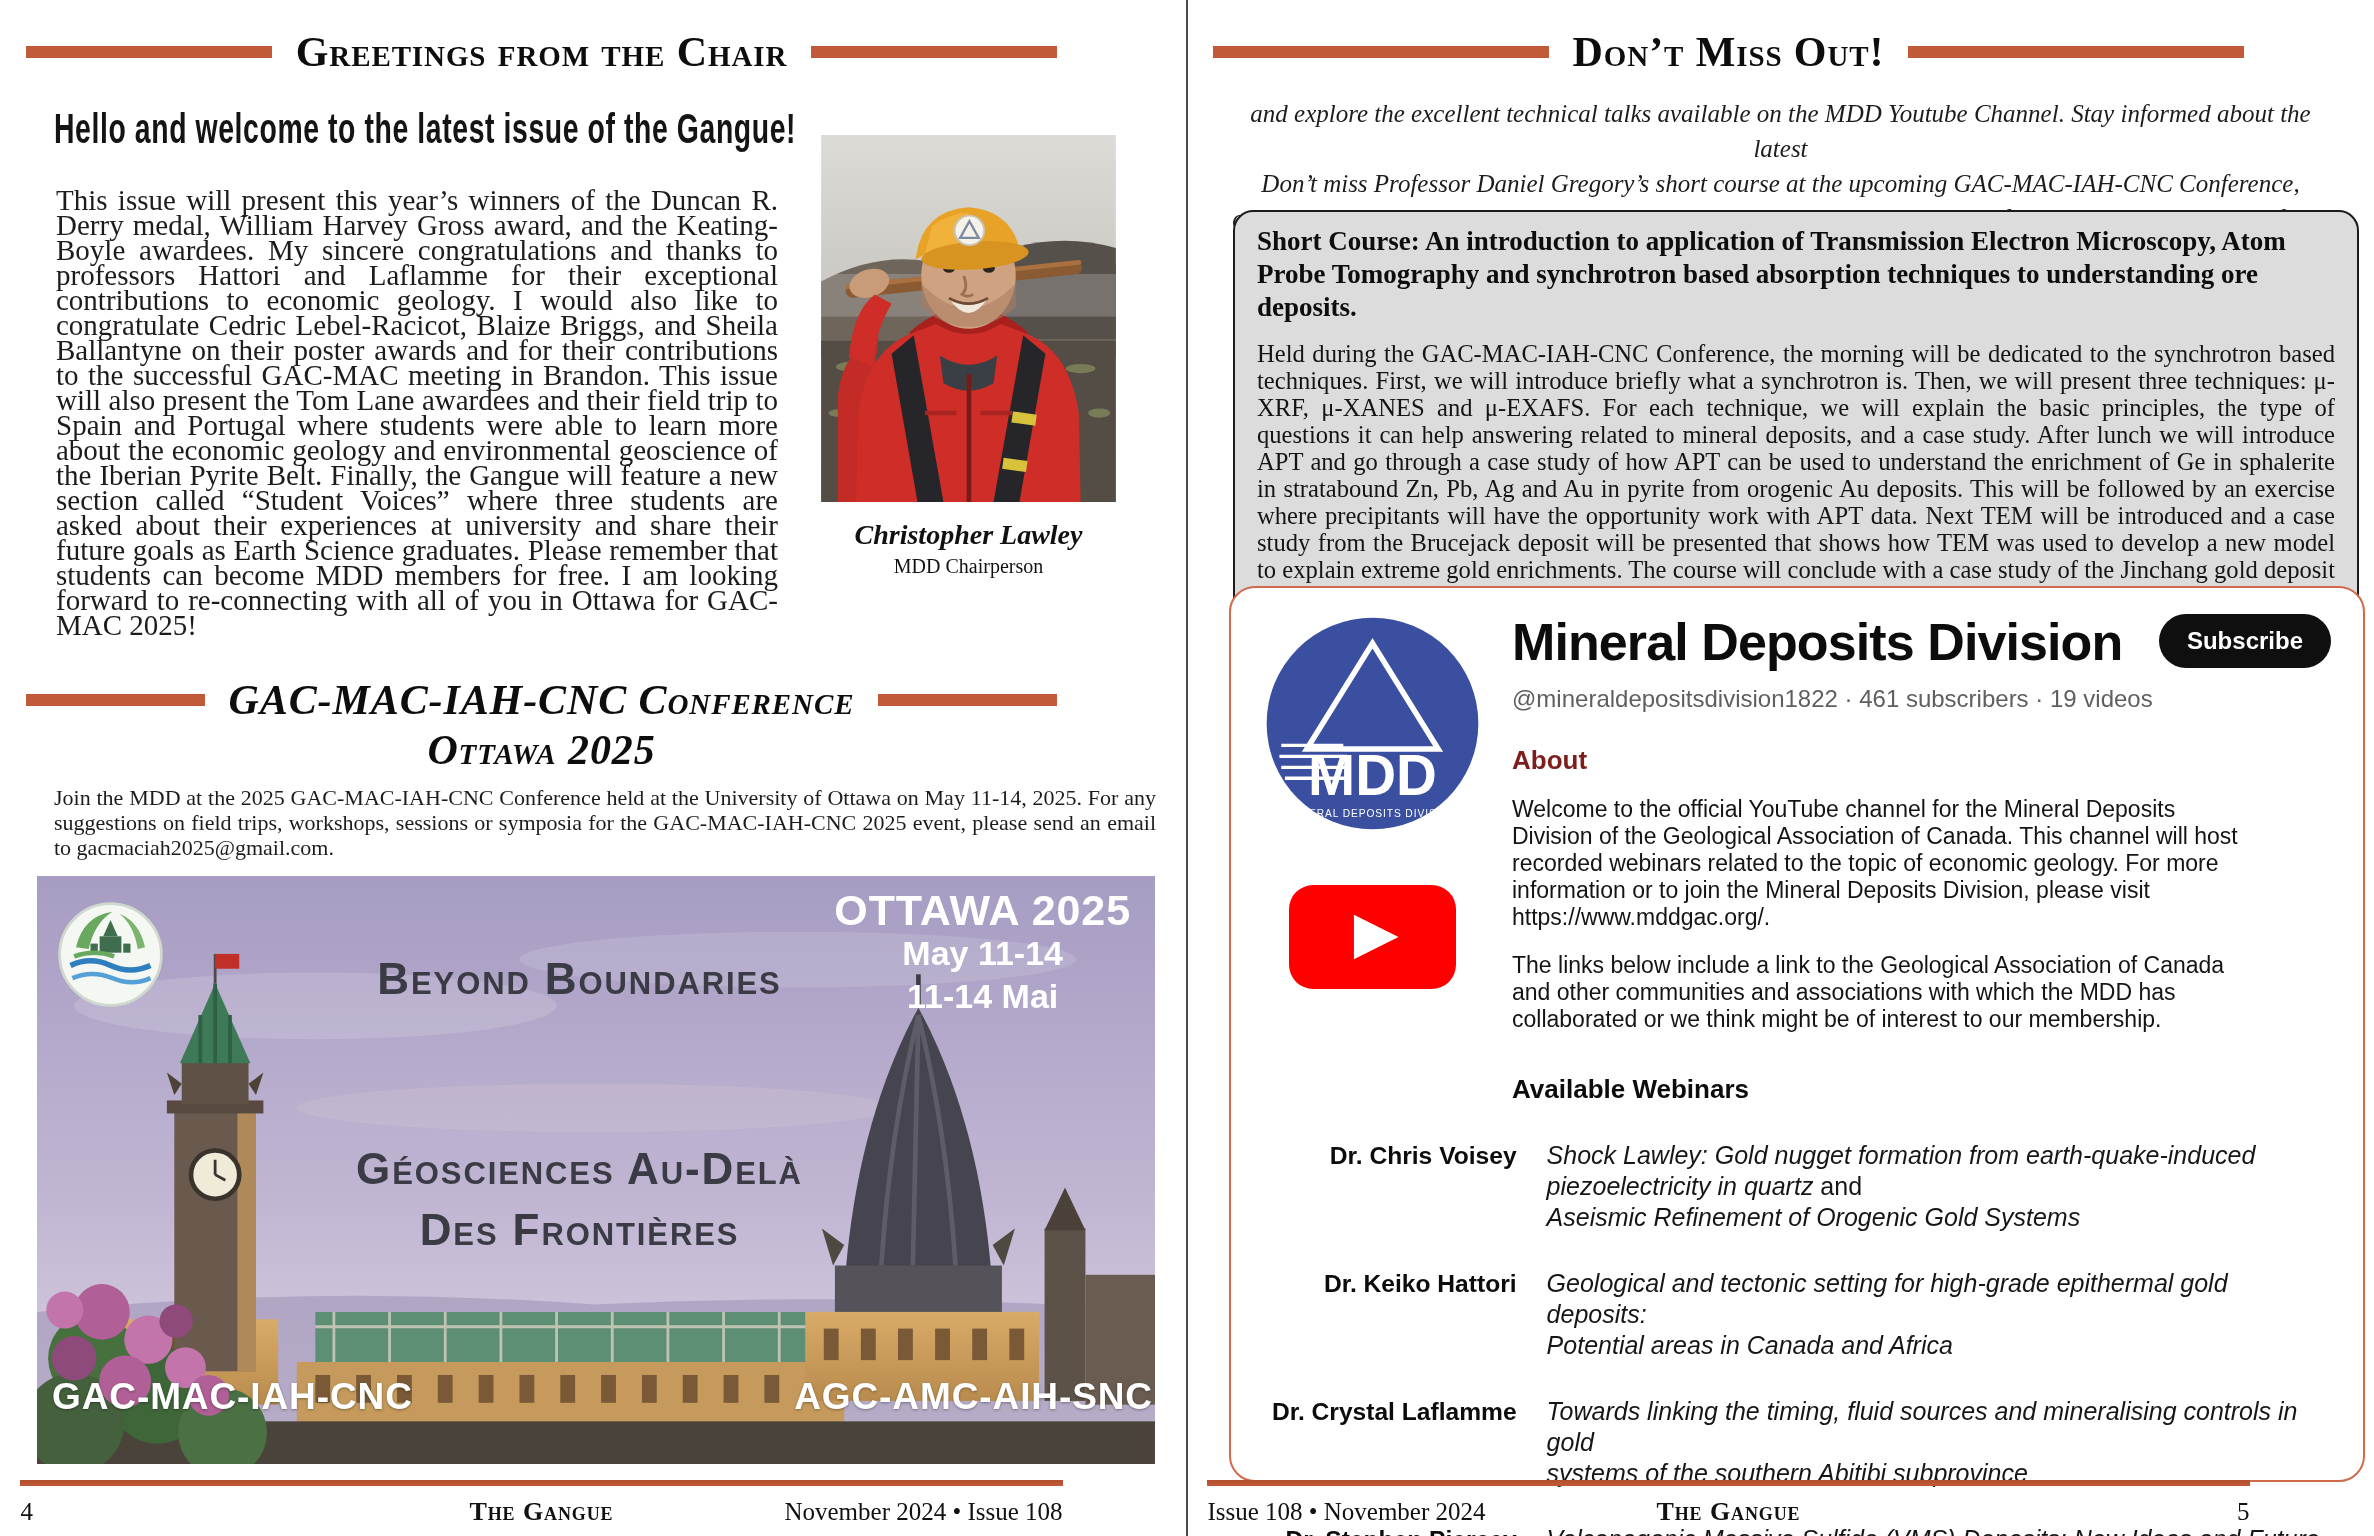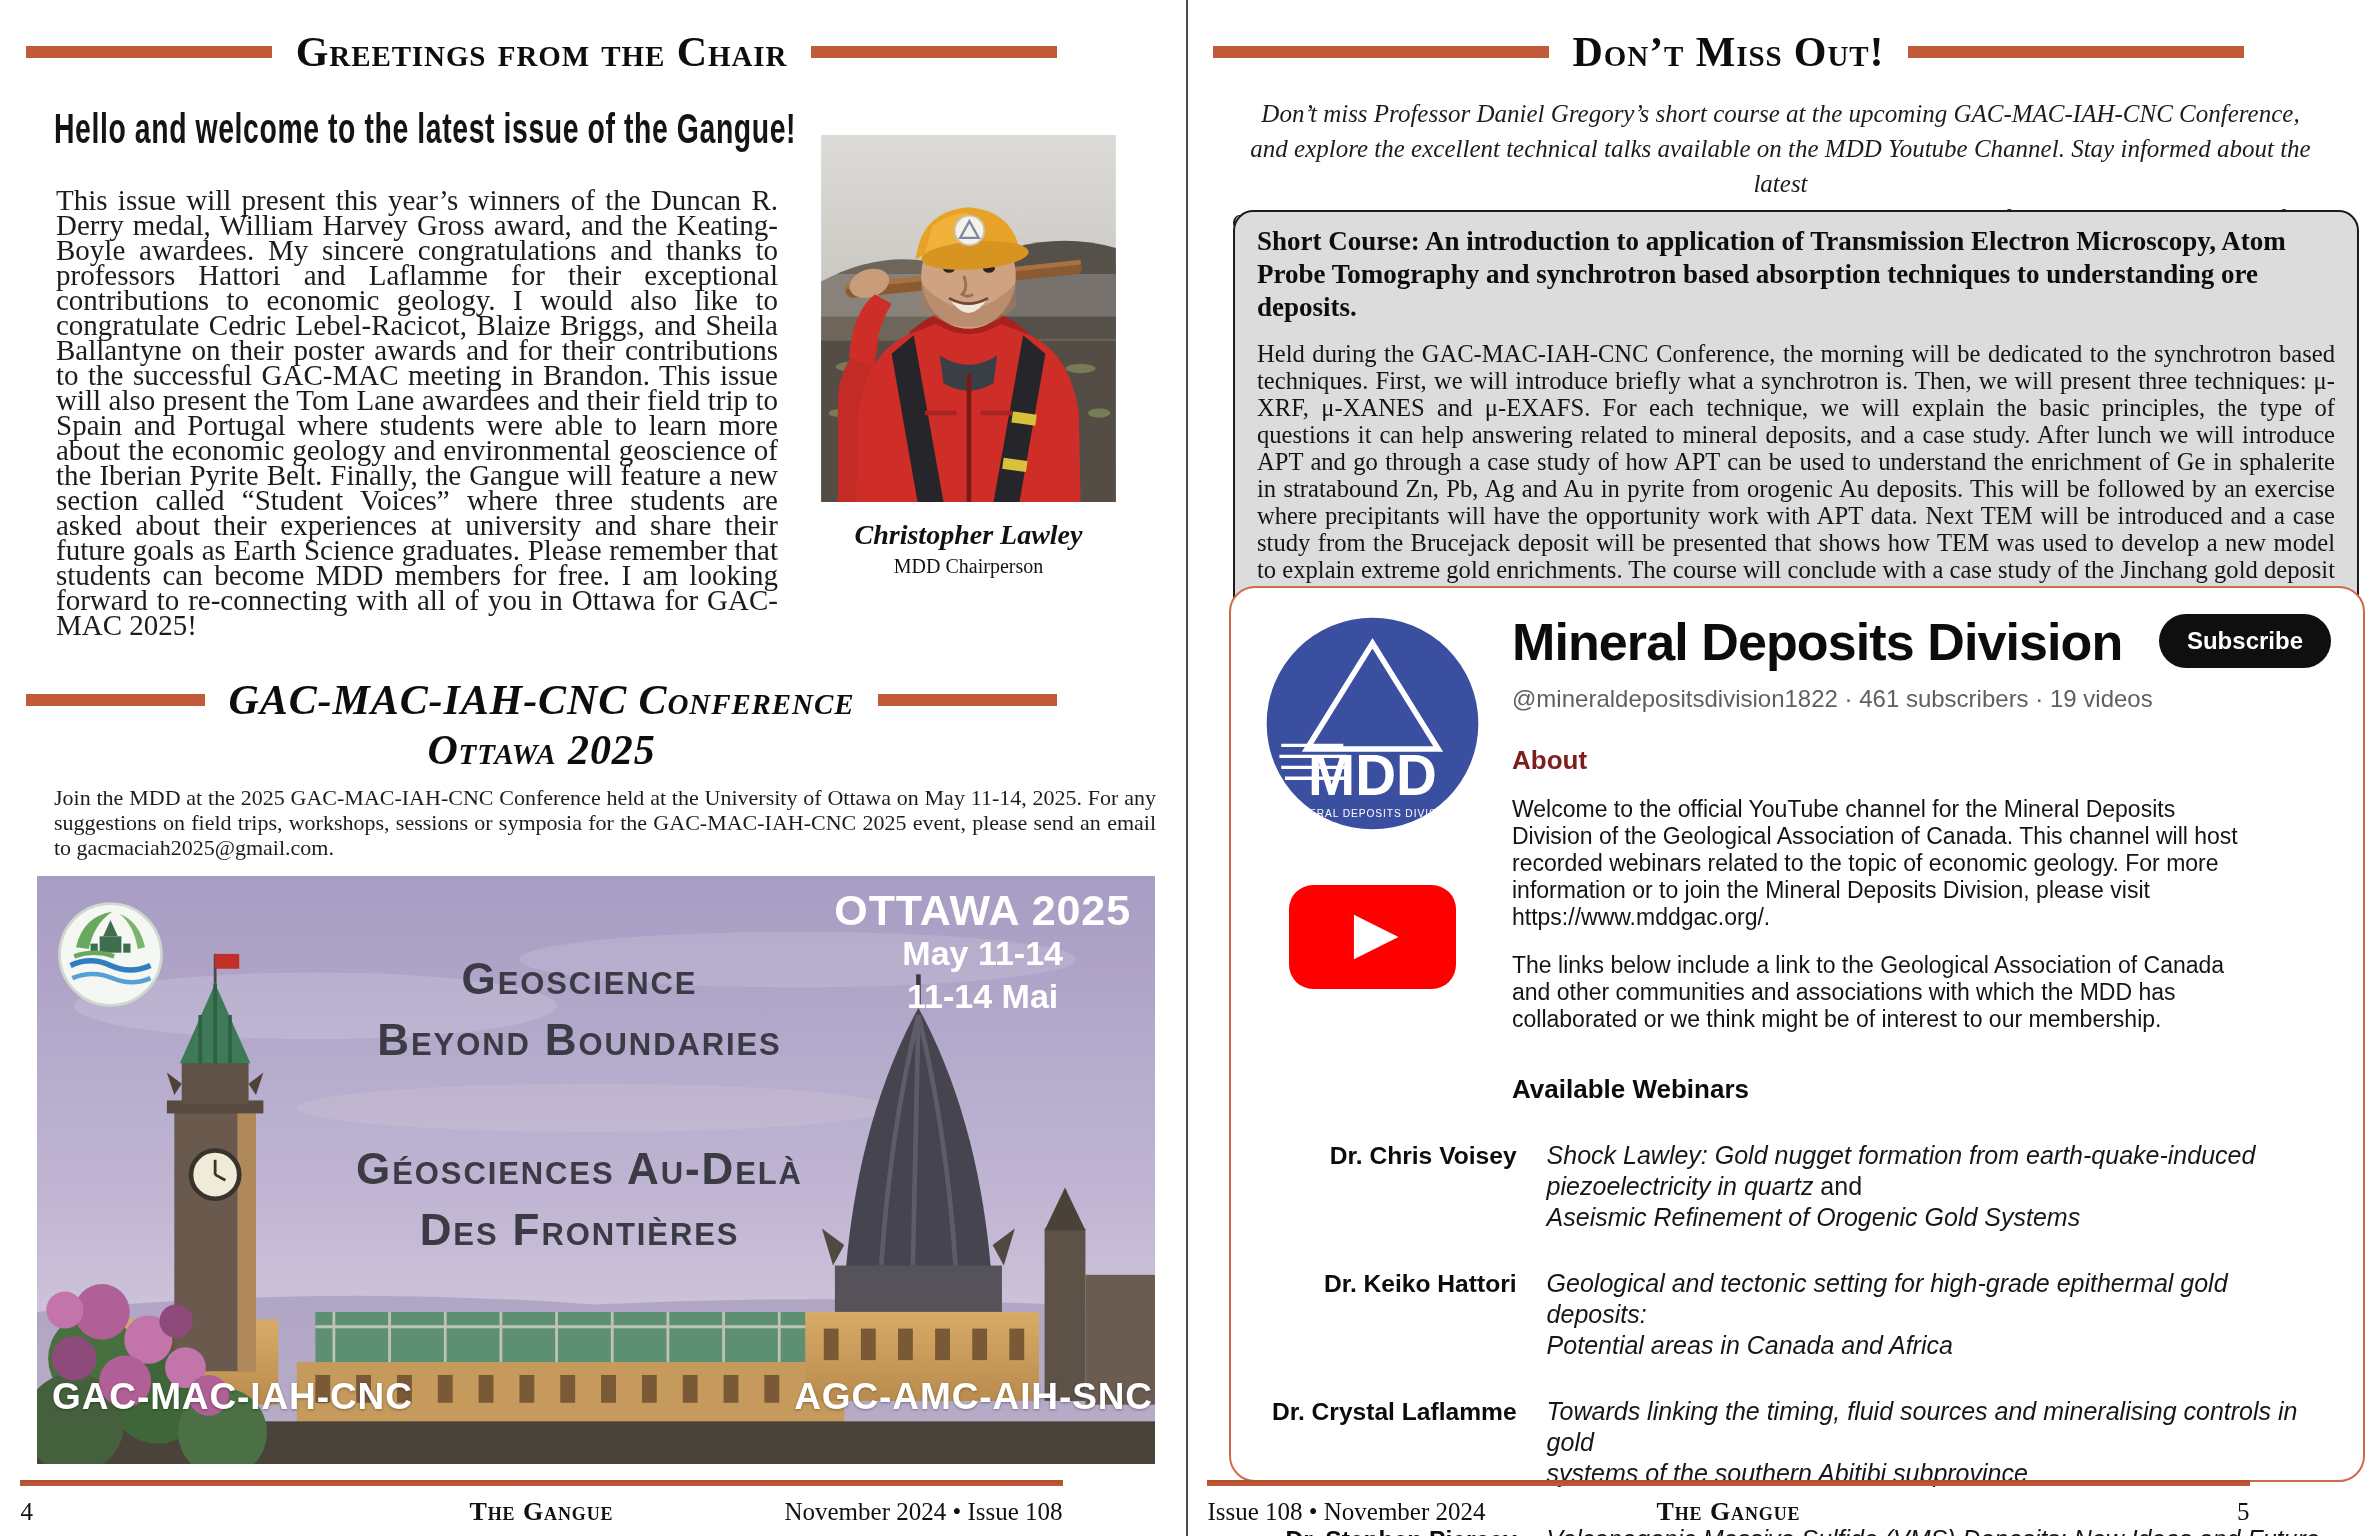--- a/index.html
+++ b/index.html
@@ -294,21 +294,20 @@
       <path d="M20,62 Q42,54 64,62" stroke="#69a85f" stroke-width="5" fill="none"></path>
     </svg>
 
     <div class="promo-dates">
       <div class="promo-city">OTTAWA 2025</div>
       <div class="promo-date">May 11-14</div>
       <div class="promo-date">11-14 Mai</div>
     </div>
 
     <div class="tagline tag-en">
-      <div>Geoscience</div>
       <div>Beyond Boundaries</div>
     </div>
     <div class="tagline tag-fr">
       <div>Géosciences Au-Delà</div>
       <div>Des Frontières</div>
     </div>
 
     <div class="promo-org org-left">GAC-MAC-IAH-CNC</div>
     <div class="promo-org org-right">AGC-AMC-AIH-SNC</div>
   </div>
@@ -327,22 +326,22 @@
 
 <div class="page" id="right-page">
 
   <div class="section-header" style="top:28px;">
     <div class="hrule"></div>
     <div class="sec-title">Don’t Miss Out!</div>
     <div class="hrule"></div>
   </div>
 
   <div class="rp-intro">
+    <div>and explore the excellent technical talks available on the MDD Youtube Channel. Stay informed about the latest</div>
     <div>Don’t miss Professor Daniel Gregory’s short course at the upcoming GAC-MAC-IAH-CNC Conference,</div>
-    <div>and explore the excellent technical talks available on the MDD Youtube Channel. Stay informed about the latest</div>
     <div>advancements in mineral deposit discovery and research by hearing directly from leading experts in the field!</div>
   </div>
 
   <div class="course-box">
     <div class="course-head">Short Course: An introduction to application of Transmission Electron Microscopy, Atom Probe Tomography and synchrotron based absorption techniques to understanding ore deposits.</div>
     <div class="course-body">Held during the GAC-MAC-IAH-CNC Conference, the morning will be dedicated to the synchrotron based techniques. First, we will introduce briefly what a synchrotron is. Then, we will present three techniques: μ-XRF, μ-XANES and μ-EXAFS. For each technique, we will explain the basic principles, the type of questions it can help answering related to mineral deposits, and a case study. After lunch we will introduce APT and go through a case study of how APT can be used to understand the enrichment of Ge in sphalerite in stratabound Zn, Pb, Ag and Au in pyrite from orogenic Au deposits. This will be followed by an exercise where precipitants will have the opportunity work with APT data. Next TEM will be introduced and a case study from the Brucejack deposit will be presented that shows how TEM was used to develop a new model to explain extreme gold enrichments. The course will conclude with a case study of the Jinchang gold deposit which will show how all these techniques together can be used to develop a model of a deposit.</div>
   </div>
 
   <div class="yt-card">
     <div class="card-top">

